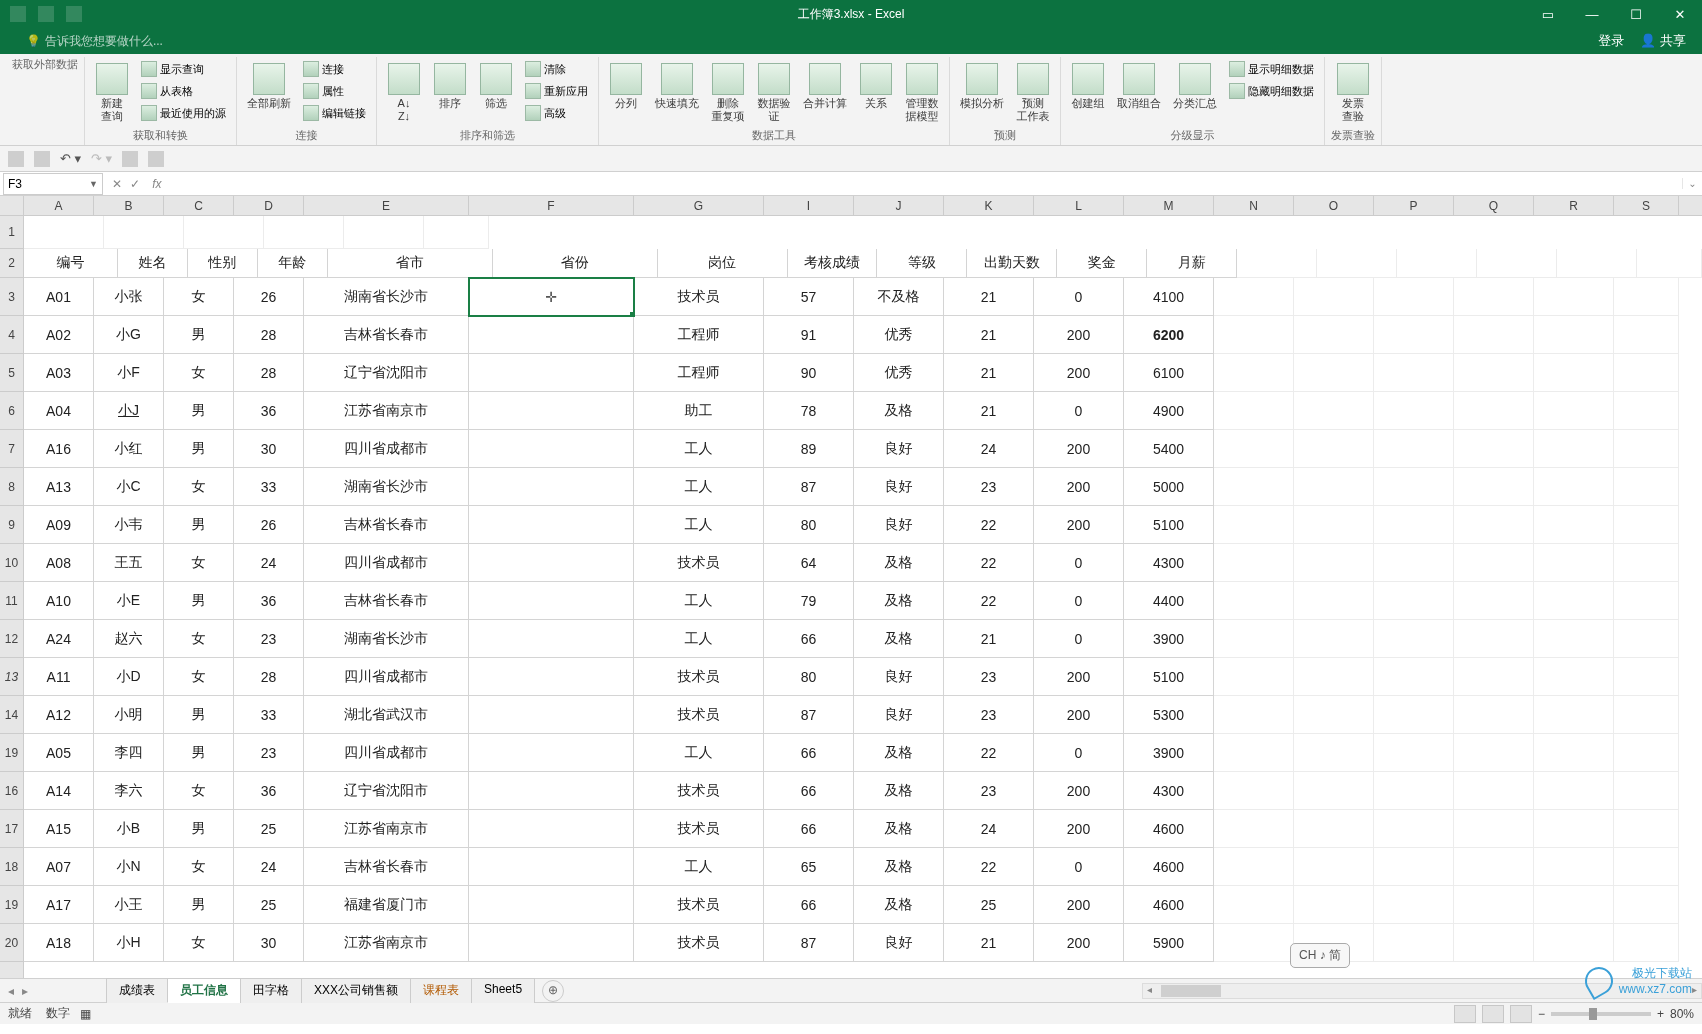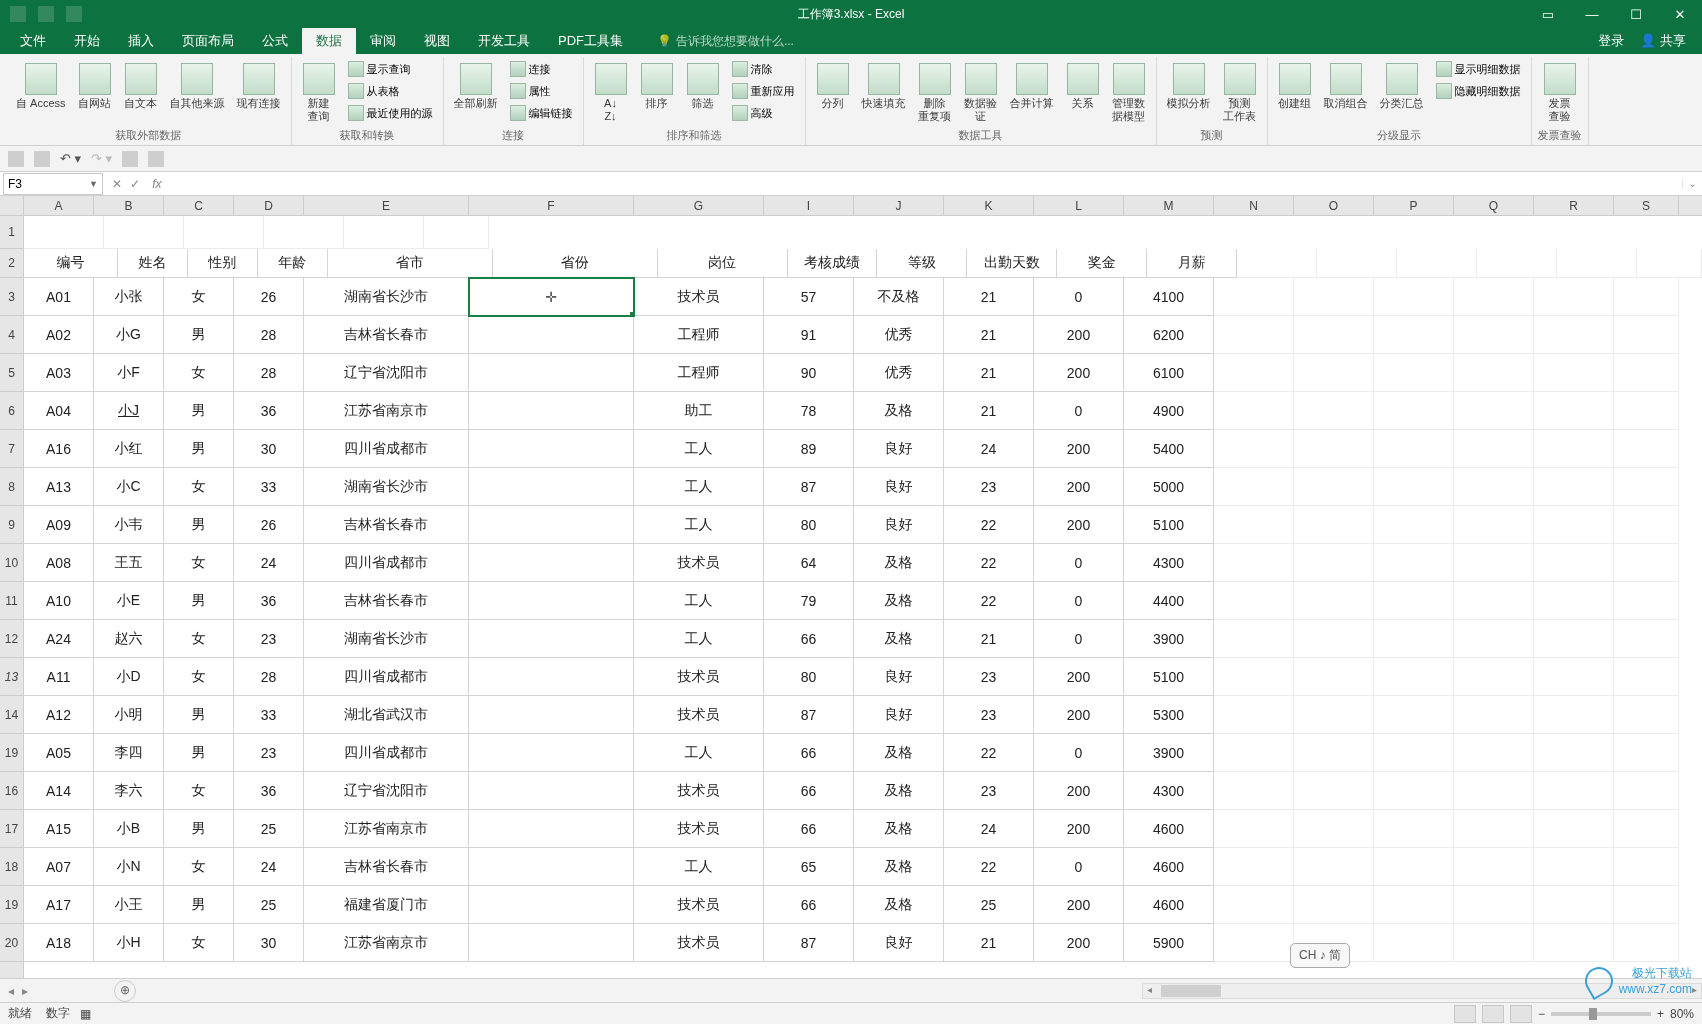--- a/index.html
+++ b/index.html
@@ -97,66 +97,32 @@
   <div class="titlebar-title">工作簿3.xlsx - Excel</div>
   <div class="titlebar-right">
     <div class="titlebar-btn">▭</div>
     <div class="titlebar-btn">—</div>
     <div class="titlebar-btn">☐</div>
     <div class="titlebar-btn close">✕</div>
   </div>
 </div>
 
 <div class="menubar">
-  <div id="menu-tabs" style="display:flex;">
-      <div class="menu-tab">文件</div>
-      <div class="menu-tab">开始</div>
-      <div class="menu-tab">插入</div>
-      <div class="menu-tab">页面布局</div>
-      <div class="menu-tab">公式</div>
-      <div class="menu-tab active">数据</div>
-      <div class="menu-tab">审阅</div>
-      <div class="menu-tab">视图</div>
-      <div class="menu-tab">开发工具</div>
-      <div class="menu-tab">PDF工具集</div>
-    </div>
   <div class="menu-tellme">
     <span>💡</span>
     <span>告诉我您想要做什么...</span>
   </div>
   <div class="menu-right">
     <span>登录</span>
     <span>👤 <span>共享</span></span>
   </div>
 </div>
 
 <div class="ribbon" id="ribbon">
     <div class="ribbon-group">
-      <div class="rg-body">
-        <div class="rbtn">
-          <div class="rbtn-ico"></div>
-          <span>自 Access</span>
-        </div>
-        <div class="rbtn">
-          <div class="rbtn-ico"></div>
-          <span>自网站</span>
-        </div>
-        <div class="rbtn">
-          <div class="rbtn-ico"></div>
-          <span>自文本</span>
-        </div>
-        <div class="rbtn">
-          <div class="rbtn-ico"></div>
-          <span>自其他来源</span>
-        </div>
-        <div class="rbtn">
-          <div class="rbtn-ico"></div>
-          <span>现有连接</span>
-        </div>
-      </div>
       <div class="rg-label">获取外部数据</div>
     </div>
     <div class="ribbon-group">
       <div class="rg-body">
         <div class="rbtn">
           <div class="rbtn-ico"></div>
           <span>新建</span>
           <span>查询</span>
         </div>
         <div class="rcol">
@@ -444,21 +410,21 @@
         <div class="cell " style="width: 70px;">小G</div>
         <div class="cell " style="width: 70px;">男</div>
         <div class="cell " style="width: 70px;">28</div>
         <div class="cell " style="width: 165px;">吉林省长春市</div>
         <div class="cell " style="width: 165px;"></div>
         <div class="cell " style="width: 130px;">工程师</div>
         <div class="cell " style="width: 90px;">91</div>
         <div class="cell " style="width: 90px;">优秀</div>
         <div class="cell " style="width: 90px;">21</div>
         <div class="cell " style="width: 90px;">200</div>
-        <div class="cell " style="width: 90px;">6200</div>
+        <div class="cell " style="width: 90px; font-weight: bold;">6200</div>
         <div class="cell " style="width: 80px; border-right: 1px solid rgb(236, 236, 236); border-bottom: 1px solid rgb(236, 236, 236);"></div>
         <div class="cell " style="width: 80px; border-right: 1px solid rgb(236, 236, 236); border-bottom: 1px solid rgb(236, 236, 236);"></div>
         <div class="cell " style="width: 80px; border-right: 1px solid rgb(236, 236, 236); border-bottom: 1px solid rgb(236, 236, 236);"></div>
         <div class="cell " style="width: 80px; border-right: 1px solid rgb(236, 236, 236); border-bottom: 1px solid rgb(236, 236, 236);"></div>
         <div class="cell " style="width: 80px; border-right: 1px solid rgb(236, 236, 236); border-bottom: 1px solid rgb(236, 236, 236);"></div>
         <div class="cell " style="width: 65px; border-right: 1px solid rgb(236, 236, 236); border-bottom: 1px solid rgb(236, 236, 236);"></div>
       </div>
       <div class="sheet-row ">
         <div class="cell " style="width: 70px;">A03</div>
         <div class="cell " style="width: 70px;">小F</div>
@@ -783,20 +749,28 @@
   <div class="ime-box">
     <span>CH ♪ 简</span>
   </div>
 </div>
 
 <div class="tabs-row">
   <div class="tab-nav">
     <span>◂</span>
     <span>▸</span>
   </div>
+  <div id="sheettabs" style="display:flex;">
+      <div class="sheet-tab">成绩表</div>
+      <div class="sheet-tab active">员工信息</div>
+      <div class="sheet-tab">田字格</div>
+      <div class="sheet-tab">XXX公司销售额</div>
+      <div class="sheet-tab orange">课程表</div>
+      <div class="sheet-tab">Sheet5</div>
+    </div>
   <div class="add-sheet">⊕</div>
   <div class="hscroll-track">
     <span style="position:absolute;left:4px;top:0;font-size:10px;color:#888;">◂</span>
     <div class="hscroll-thumb"></div>
     <span style="position:absolute;right:4px;top:0;font-size:10px;color:#888;">▸</span>
   </div>
 </div>
 
 <div class="status-row">
   <span>就绪</span>

